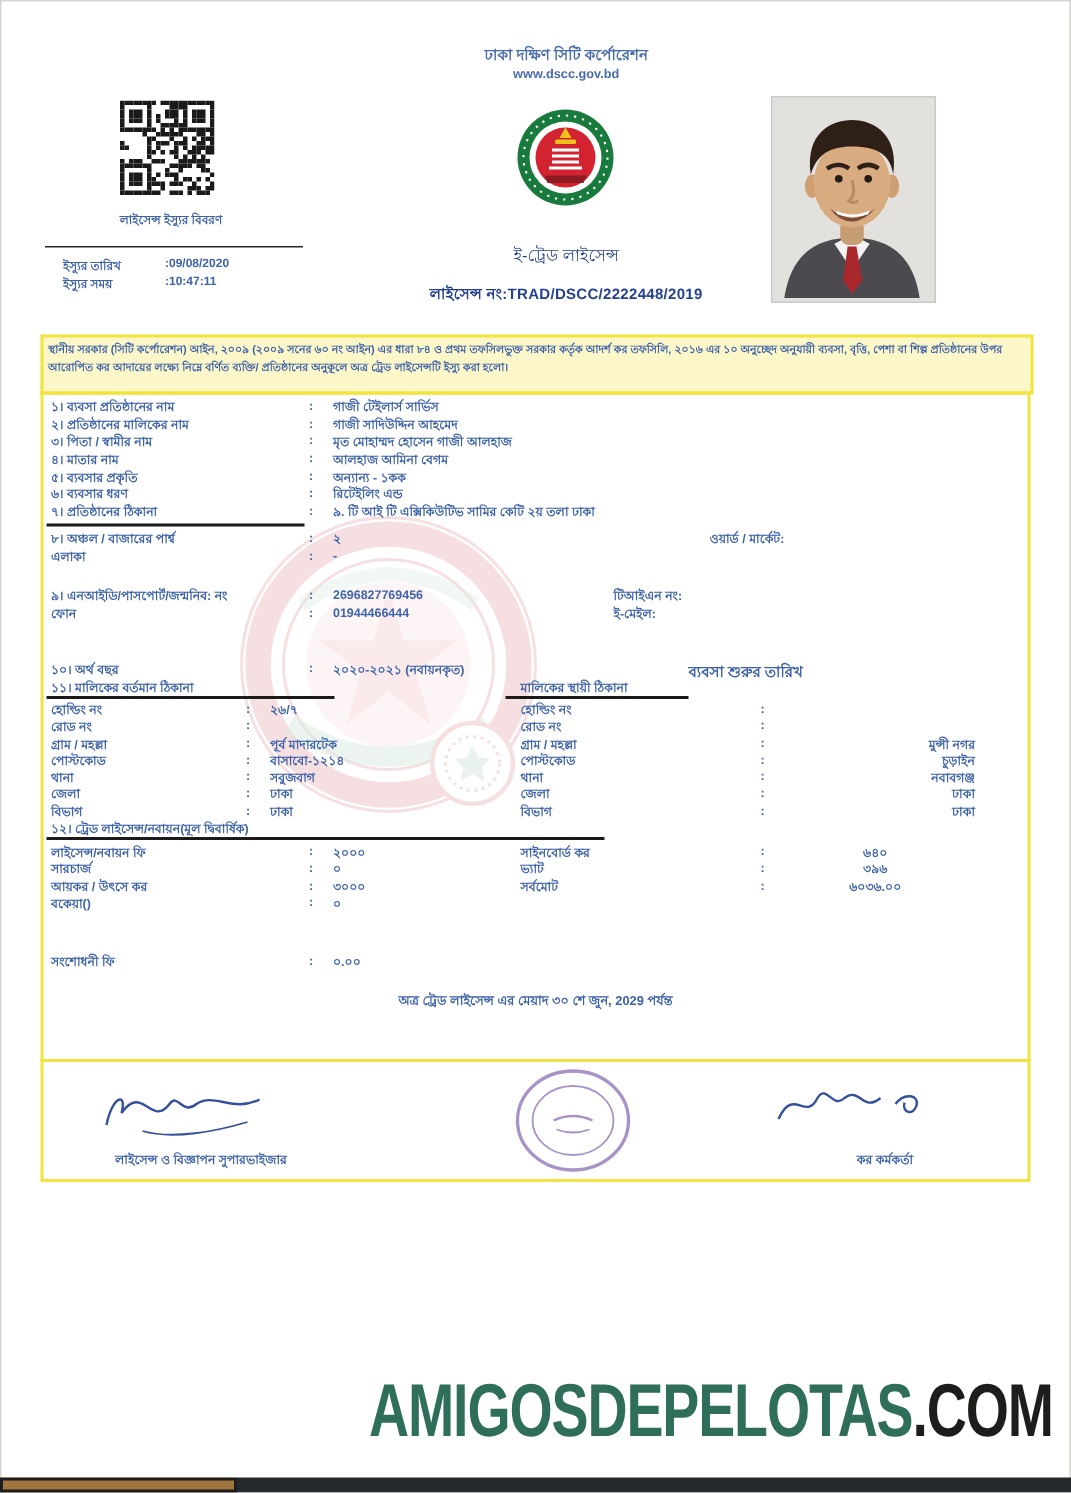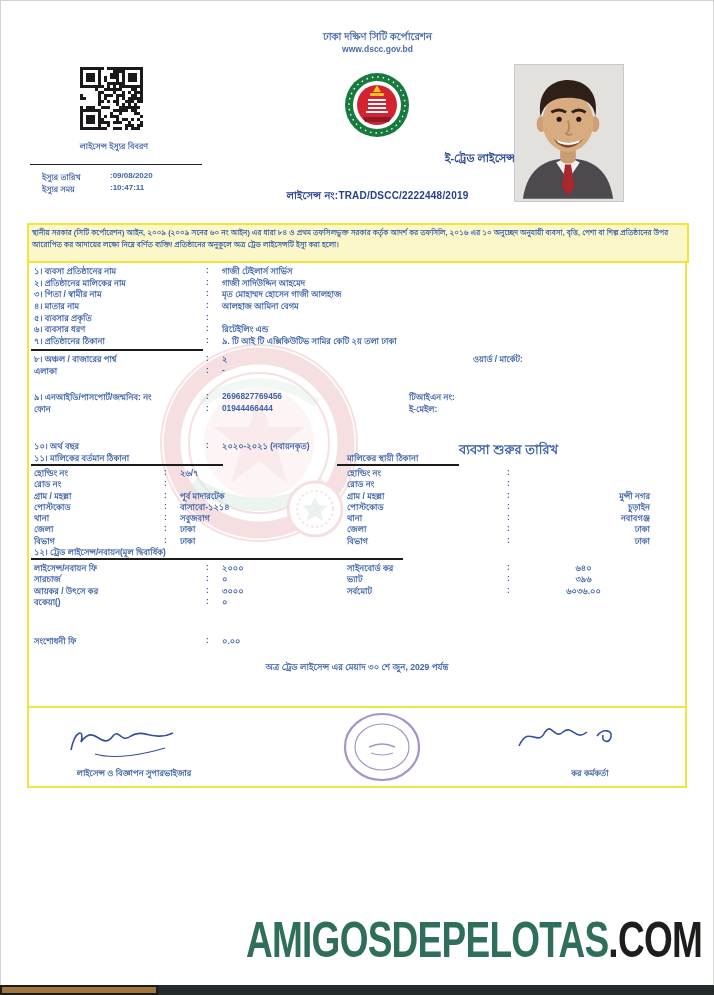--- a/index.html
+++ b/index.html
@@ -8,21 +8,21 @@
     font-family:"Liberation Sans","DejaVu Sans",sans-serif;
     color:#3e63a8;overflow:hidden;
     box-shadow:inset 0 0 0 1px #d3d3cf;
   }
   .abs{position:absolute}
 
   
   #corp-name{top:29px;left:240px;width:275px;font-size:10px;font-weight:bold;color:#4a6cab;text-align:center}
   #website{top:44px;left:240px;width:275px;font-size:8.5px;font-weight:bold;color:#4a6cab;text-align:center}
   #dscc-logo{top:72px;left:344px;width:66px;height:66px}
-  #license-type{top:150px;left:240px;width:275px;font-size:11px;font-weight:bold;color:#24418f;text-align:right}
+  #license-type{top:162px;left:240px;width:275px;font-size:11px;font-weight:normal;color:#24418f;text-align:center}
   #license-no-line{top:188px;left:220px;width:315px;font-size:10px;font-weight:bold;color:#24418f;text-align:center;letter-spacing:.2px}
 
   
   #qr{top:67px;left:80px;width:63px;height:63px}
   #qr-caption{top:140px;left:28px;width:172px;font-size:8px;font-weight:bold;text-align:center}
   #issue-divider{top:164px;left:30px;width:172px;border-top:1.5px solid #23272b}
   #issue-rows{top:171px;left:42px;width:170px;font-size:8px;font-weight:bold}
   #issue-rows .irow{display:grid;grid-template-columns:68px auto;height:12px}
 
   
@@ -47,21 +47,21 @@
   .frow{display:grid;grid-template-columns:172px 10px auto;height:11.7px;font-size:8.3px;align-items:start}
   .colon::before{content:":"}
   .frow .val{padding-left:6px}
   #rows17{top:2px}
   #divider1{position:absolute;top:86px;left:2px;width:172px;border-top:2px solid #1b1b1b;z-index:1}
   #zone-row{top:90px}
   #zone-row .ward{position:absolute;left:439px;top:0;font-size:8.3px}
   #id-row{top:128px}
   #id-row .rlab{position:absolute;width:110px;text-align:left;left:375px;font-size:8.3px}
   #year-row{top:177px}
-  #year-row .start{position:absolute;left:425px;top:0;font-size:13px}
+  #year-row .start{position:absolute;left:425px;top:0;font-size:10px}
 
   #addr-head-l{position:absolute;top:189px;left:5px;font-size:8.3px;z-index:1}
   #addr-head-r{position:absolute;top:189px;left:318px;font-size:8.3px;z-index:1}
   #addr-underline-l{position:absolute;top:201px;left:2px;width:192px;border-top:2px solid #1b1b1b;z-index:1}
   #addr-underline-r{position:absolute;top:201px;left:308px;width:122px;border-top:2px solid #1b1b1b;z-index:1}
   .addr{position:absolute;top:204px;z-index:1}
   .addr .arow{display:grid;height:11.3px;font-size:8.3px;align-items:start}
   #addr-current{left:5px;width:300px}
   #addr-current .arow{grid-template-columns:130px 10px auto}
   #addr-current .val{padding-left:6px}
@@ -445,20 +445,21 @@
         <span class="val">মৃত মোহাম্মদ হোসেন গাজী আলহাজ</span>
       </div>
     <div class="frow">
         <span>৪। মাতার নাম</span>
         <span class="colon"></span>
         <span class="val">আলহাজ আমিনা বেগম</span>
       </div>
     <div class="frow">
         <span>৫। ব্যবসার প্রকৃতি</span>
         <span class="colon"></span>
+        <span class="val">অন্যান্য - ১কক</span>
       </div>
     <div class="frow">
         <span>৬। ব্যবসার ধরণ</span>
         <span class="colon"></span>
         <span class="val">রিটেইলিং এন্ড</span>
       </div>
     <div class="frow">
         <span>৭। প্রতিষ্ঠানের ঠিকানা</span>
         <span class="colon"></span>
         <span class="val">৯. টি আই টি এক্সিকিউটিভ সামির কেটি ২য় তলা ঢাকা</span>

